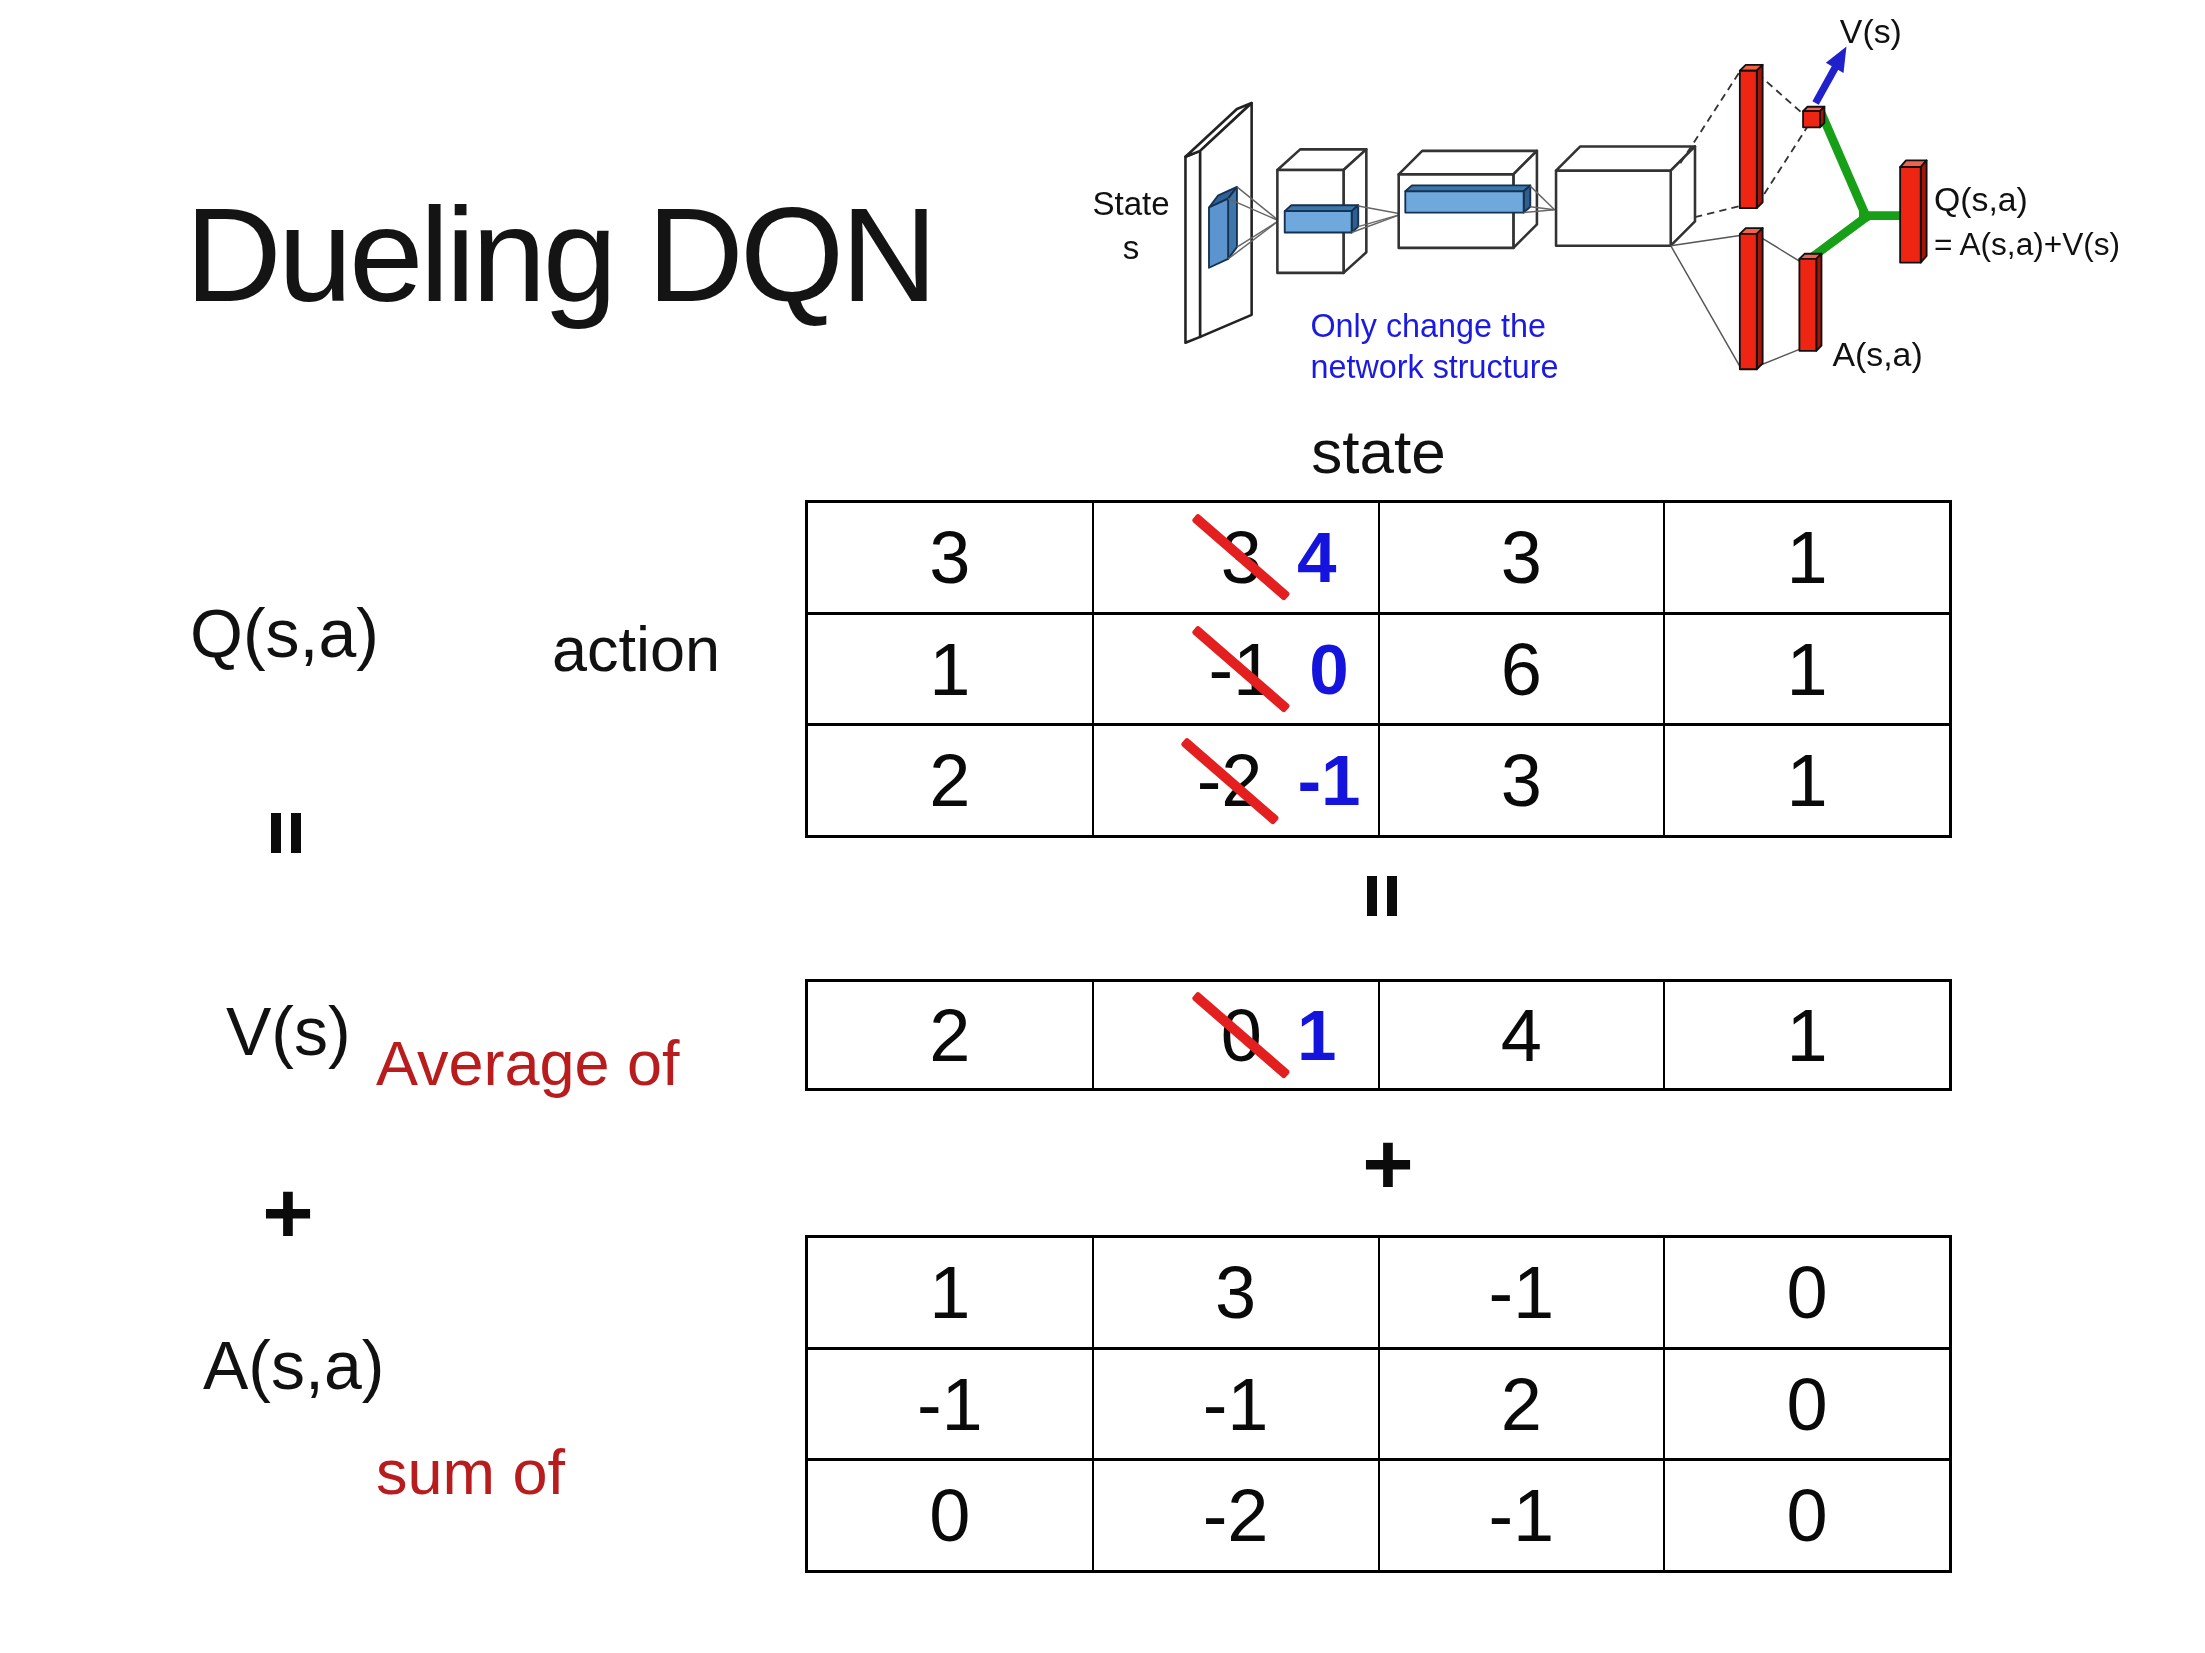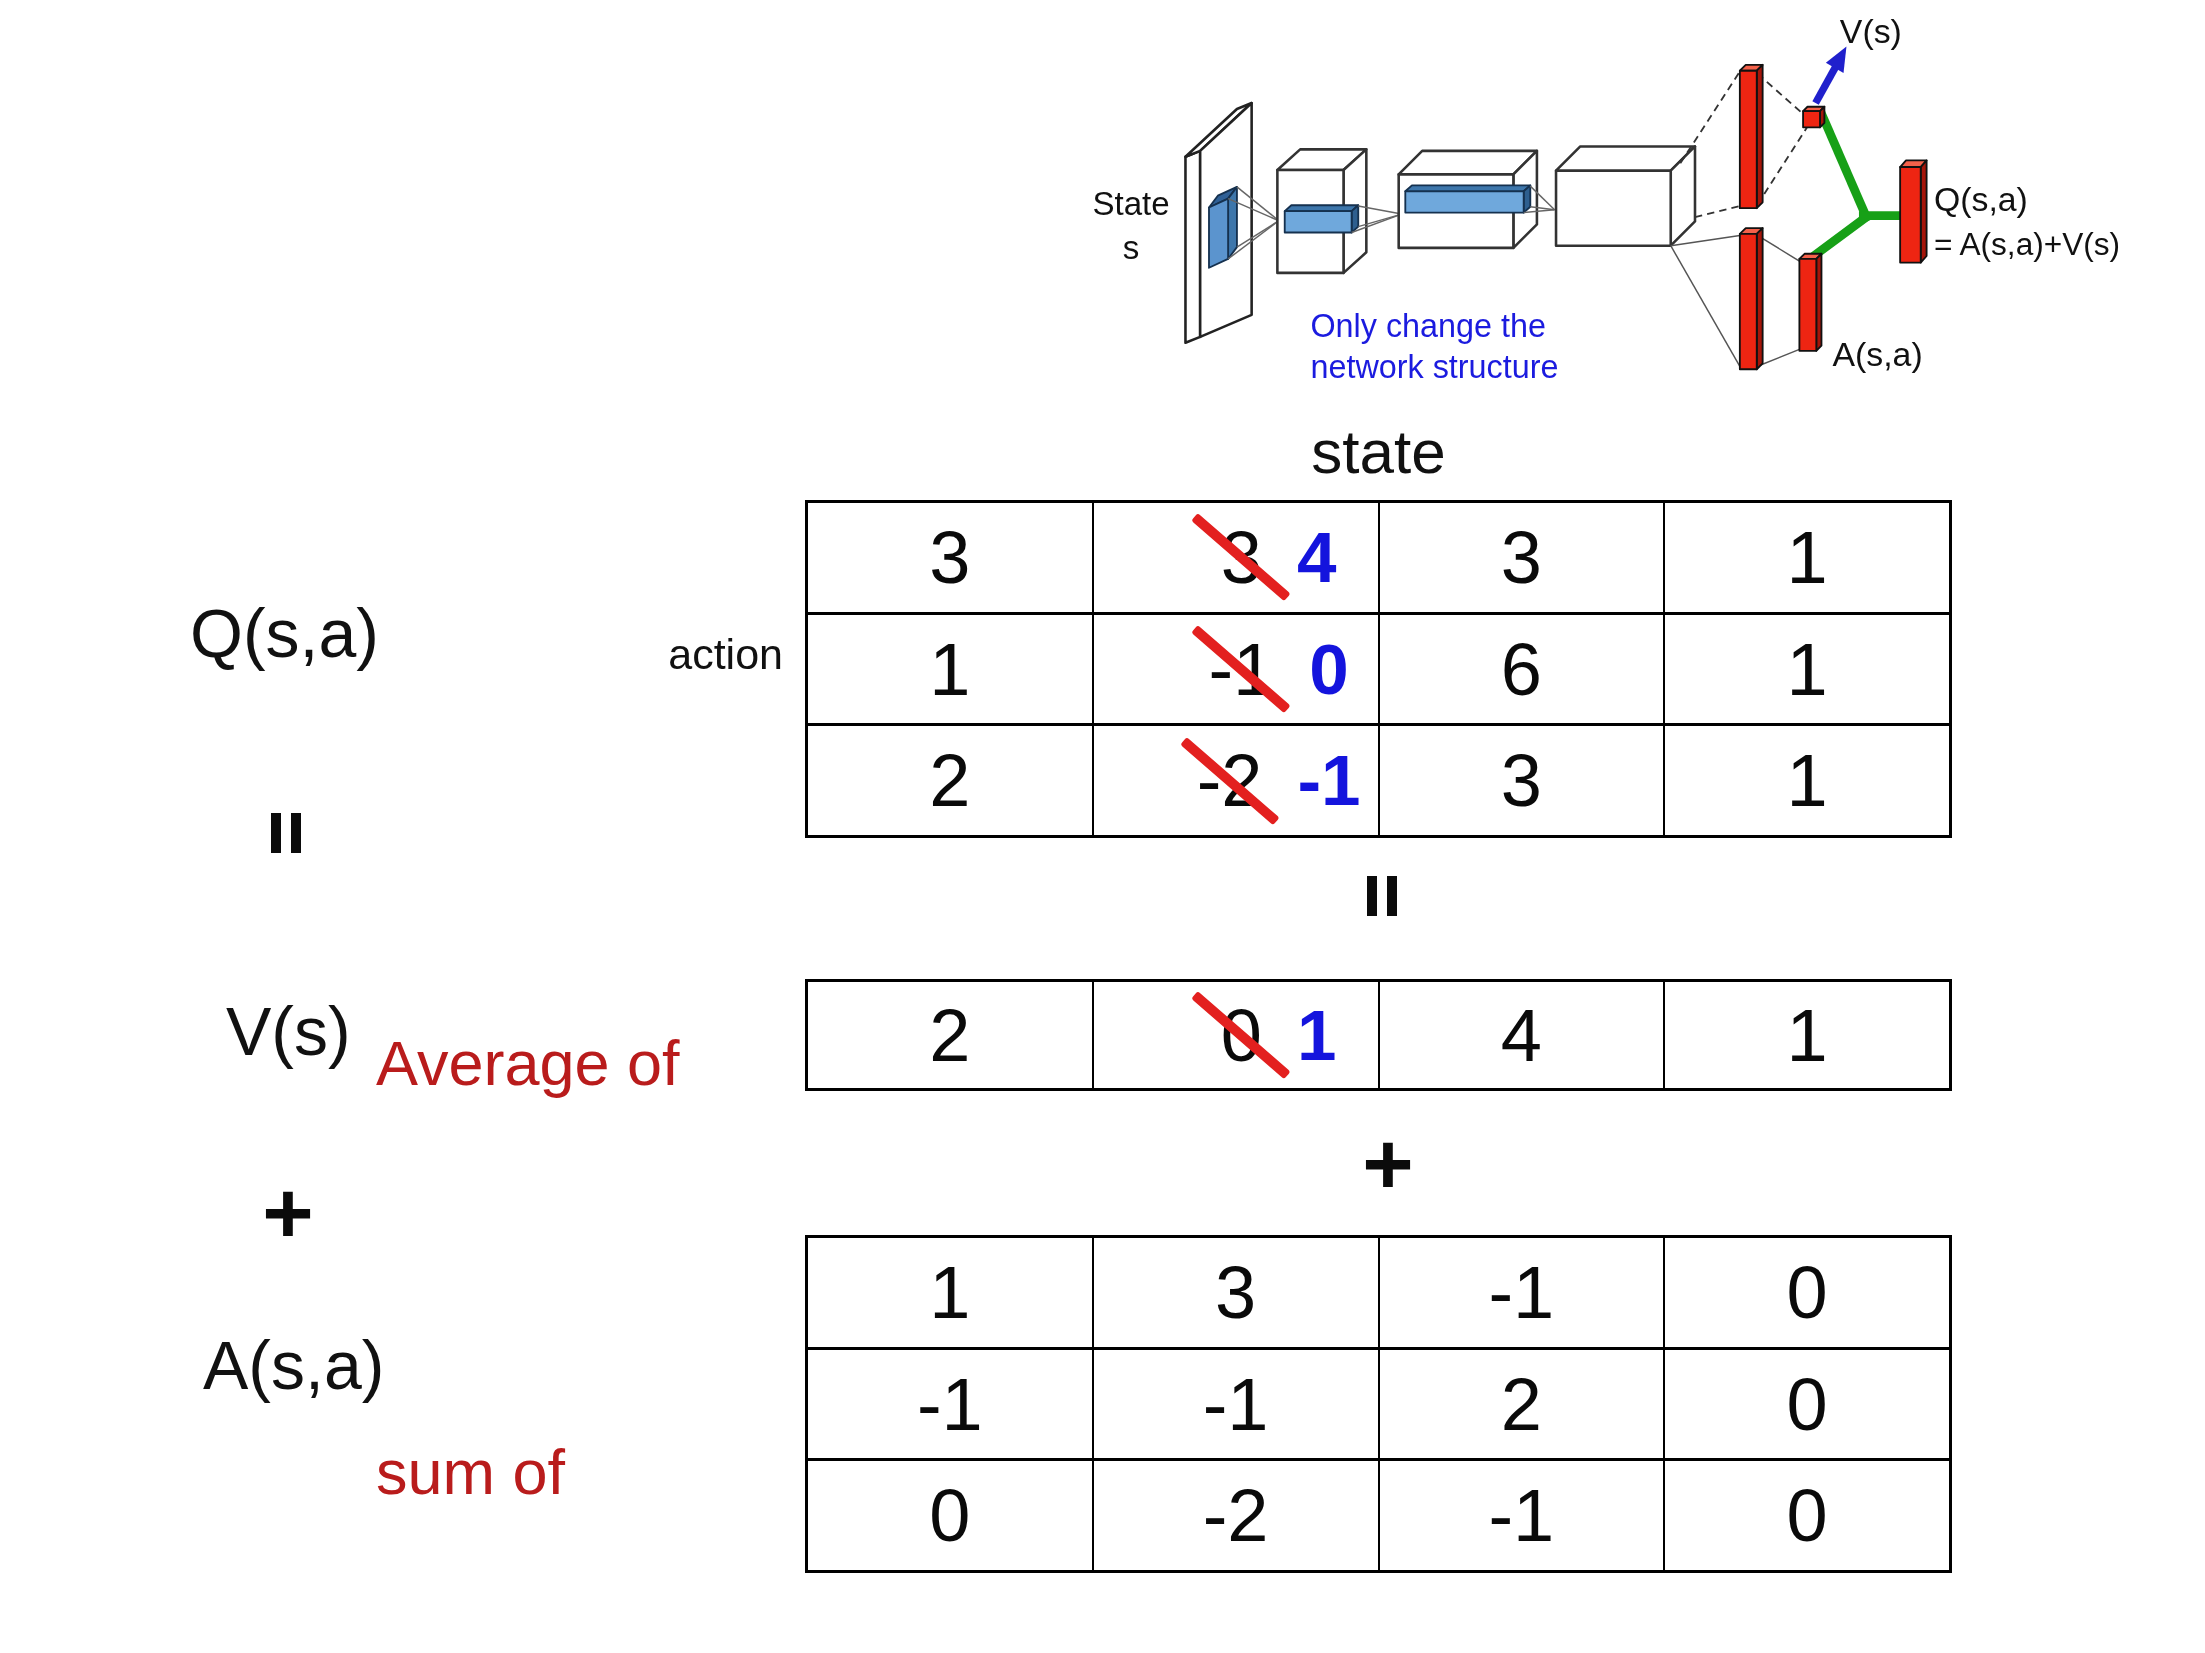--- a/index.html
+++ b/index.html
@@ -11,21 +11,21 @@
   .slide { position:absolute; left:0; top:0; width:2205px; height:1654px; background:#ffffff; }
 
   .title {
     position:absolute; left:185px; top:178px; margin:0;
     font-size:134px; font-weight:400; letter-spacing:-3.7px; color:#141414;
     white-space:nowrap;
   }
 
   .lbl { position:absolute; color:#111111; white-space:nowrap; }
   #q-label      { left:190px;  top:594px;  font-size:68px; }
-  #action-label { left:489px;  top:630px;  width:294px; text-align:right; font-size:43px; }
+  #action-label { left:489px;  top:613px;  width:294px; text-align:center; font-size:63px; }
   #state-label  { left:805px; top:416px;  width:1147px; text-align:center; font-size:62px; }
   #v-label      { left:226px;  top:992px; font-size:68px; }
   #a-label      { left:203px;  top:1326px; font-size:68px; }
 
   .note { position:absolute; color:#b91c1c; font-size:63px; line-height:1.38; white-space:nowrap; }
   #avg-note { left:376px; top:1020px; }
   #sum-note { left:376px; top:1429px; }
 
   
   .eqmark { position:absolute; display:flex; gap:9.6px; }
@@ -59,20 +59,21 @@
 
   .net { position:absolute; left:1059px; top:0; width:1147px; height:412px; }
   .net text { font-family:"Liberation Sans", sans-serif; fill:#111; }
   .net .bluetxt { fill:#1b1bdf; }
 </style>
 </head>
 <body>
 
 <div class="slide">
 
+  <h1 class="title">Dueling DQN</h1>
 
   <svg class="net" viewBox="1440 0 1560 560" xmlns="http://www.w3.org/2000/svg">
 
     <g fill="#ffffff" stroke="#222222" stroke-width="3.5" stroke-linejoin="round">
       <polygon points="1612,213 1632,205 1632,458 1612,466"></polygon>
       <polygon points="1612,213 1682,148 1702,140 1632,205"></polygon>
       <polygon points="1632,205 1702,140 1702,428 1632,458"></polygon>
     </g>
 
     <g stroke="#15314f" stroke-width="2.5" stroke-linejoin="round">

